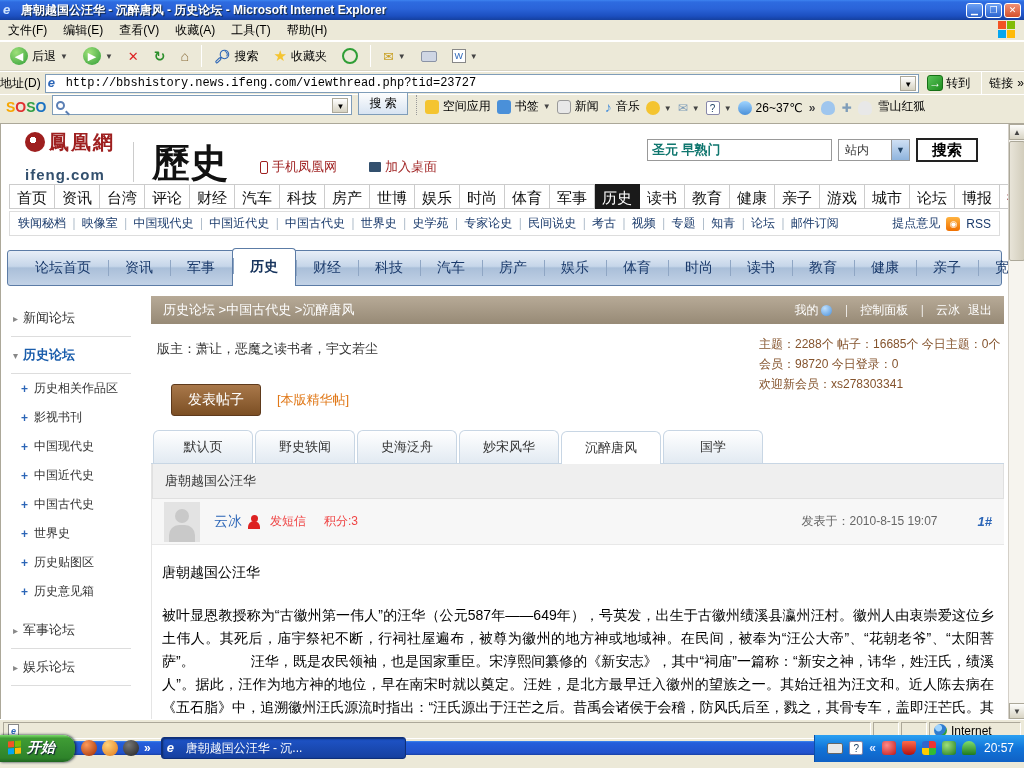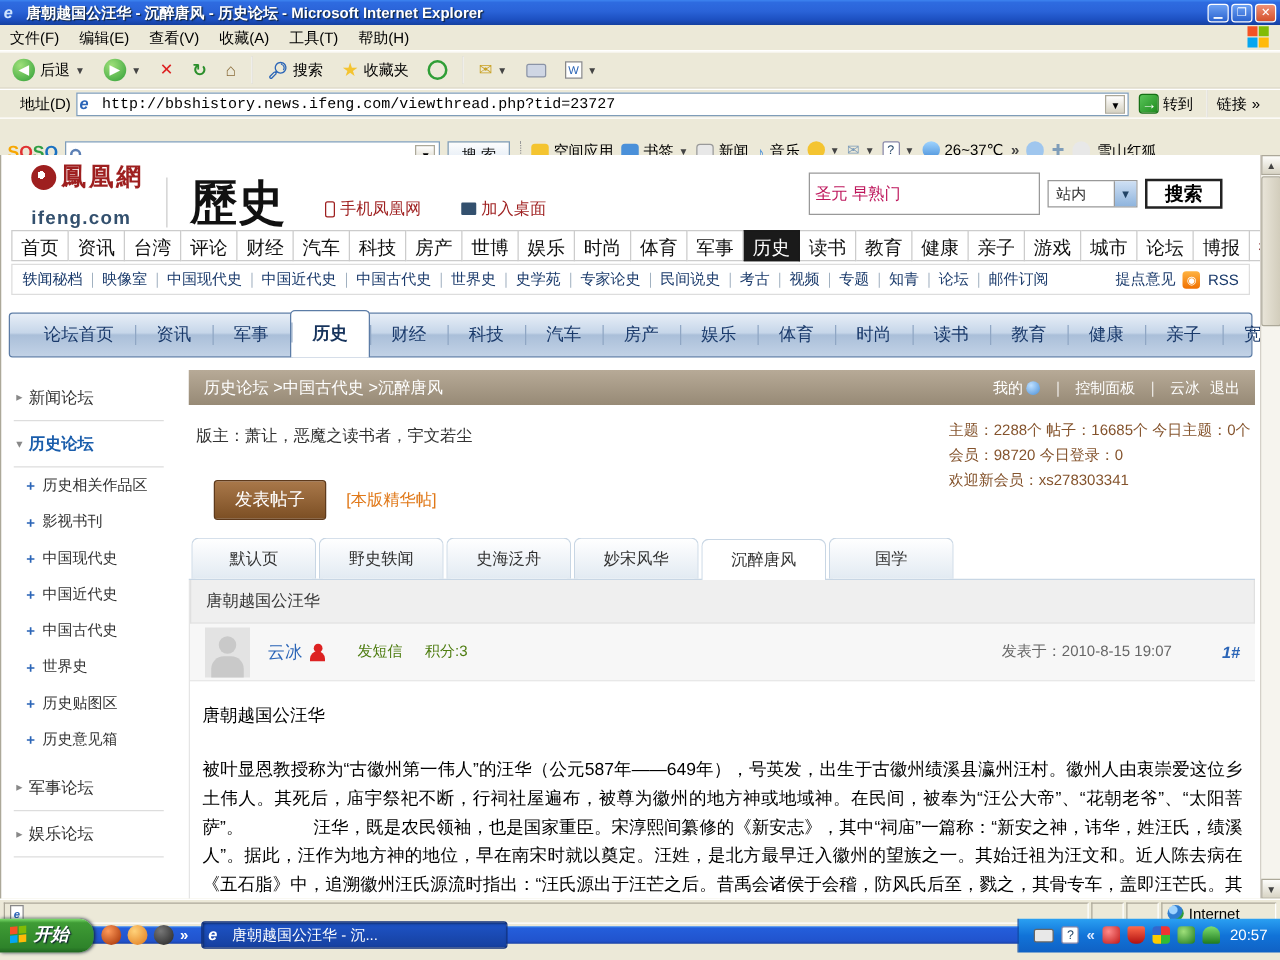--- a/index.html
+++ b/index.html
@@ -32,28 +32,28 @@
   .g-stop { color:#d22; font-weight:bold; font-size:13px; }
   .g-refresh { color:#2b8f2b; font-weight:bold; font-size:14px; }
   .g-home { color:#8a6d3b; font-size:14px; }
   .g-search { color:#2b65b7; font-size:13px; font-weight:bold; }
   .g-star { color:#f4c430; font-size:15px; }
   .g-hist { width:16px; height:16px; border-radius:50%; border:2px solid #2f9e36; position:relative; }
   .g-mail { color:#c9a227; font-size:13px; }
   .g-print { width:16px; height:11px; background:#cfd6e4; border:1px solid #8a93a6; border-radius:2px; }
   .g-edit { width:14px; height:14px; background:#fff; border:1px solid #888; color:#2b65b7; font-size:9px; text-align:center; line-height:13px; }
 
-  .addressbar { position:absolute; top:71px; left:0; right:0; height:23px; background:#ECE9D8; display:flex; align-items:center; padding:0 16px; gap:4px; border-top:1px solid #fff; }
+  .addressbar { position:absolute; top:71px; left:0; right:0; height:23px; background:#ECE9D8; display:flex; align-items:center; padding:0 0; gap:4px; border-top:1px solid #fff; }
   .addr-field { flex:1; height:19px; background:#fff; border:1px solid #7f9db9; display:flex; align-items:center; padding:0 2px; gap:4px; }
   .addr-field .url { font-family:"Liberation Mono","DejaVu Sans Mono",monospace; font-size:12px; color:#000; flex:1; white-space:nowrap; overflow:hidden; }
   .combo-arrow { width:16px; height:15px; background:linear-gradient(#fff,#d6d2c2); border:1px solid #aca899; text-align:center; font-size:8px; line-height:15px; }
   .go-btn { display:flex; align-items:center; gap:3px; padding:1px 4px; }
   .go-ico { width:16px; height:16px; background:linear-gradient(135deg,#59c459,#1f8c1f); border:1px solid #167016; border-radius:3px; color:#fff; text-align:center; line-height:15px; font-weight:bold; }
 
-  .sosobar { position:absolute; top:94px; left:0; right:0; height:30px; background:#ECE9D8; border-top:1px solid #fff; border-bottom:1px solid #aca899; display:flex; align-items:flex-start; padding:18px 6px; gap:6px; }
+  .sosobar { position:absolute; top:94px; left:0; right:0; height:30px; background:#ECE9D8; border-top:1px solid #fff; border-bottom:1px solid #aca899; display:flex; align-items:flex-end; padding:8px 6px; gap:6px; }
   .soso-logo { font-weight:bold; font-size:14px; letter-spacing:0; }
   .soso-logo b:nth-child(1){color:#f7a600;} .soso-logo b:nth-child(2){color:#e03131;} .soso-logo b:nth-child(3){color:#2f9e44;} .soso-logo b:nth-child(4){color:#1971c2;}
   .soso-input { width:300px; height:20px; border:1px solid #7f9db9; background:#fff; display:flex; align-items:center; padding:0 3px; gap:3px; }
   .mag { width:9px; height:9px; border:2px solid #5b7fb4; border-radius:50%; position:relative; }
   .mag::after { content:""; position:absolute; width:5px; height:2px; background:#5b7fb4; transform:rotate(45deg); left:7px; top:9px; }
   .soso-btn { padding:2px 10px; background:linear-gradient(#fdfdfd,#d8e4f2); border:1px solid #7f9db9; }
   .mini-ico { width:14px; height:14px; display:inline-block; border-radius:3px; vertical-align:middle; }
   .soso-link { display:flex; align-items:center; gap:4px; color:#000; }
   .dot-sep { width:1px; height:20px; border-left:1px dotted #999; margin:0 2px; }
 
@@ -66,21 +66,21 @@
   .phoenix { display:flex; flex-direction:column; line-height:1; }
   .phoenix .cn { color:#9e1f1f; font-size:20px; font-weight:bold; letter-spacing:2px; display:flex; align-items:center; gap:4px;}
   .ph-circle { width:20px; height:20px; border-radius:50%; background:radial-gradient(circle at 40% 40%, #fff 0 3px, #9e1f1f 3px); display:inline-block; }
   .phoenix .en { color:#33506e; font-weight:bold; font-size:15px; letter-spacing:1px; margin-top:15px; }
   .logo-div { width:1px; height:40px; background:#ccc; margin:0 4px; }
   .section-title { font-size:38px; font-weight:bold; color:#111; font-family:"Liberation Serif","DejaVu Serif",serif; line-height:1; }
   .hdr-link { color:#9e1f1f; font-size:13px; margin-left:18px; display:inline-flex; align-items:center; gap:4px; padding-bottom:6px; }
   .phone-ico { width:8px; height:13px; border:1px solid #9e1f1f; border-radius:2px; display:inline-block; }
   .desk-ico { width:12px; height:10px; background:#33506e; display:inline-block; border-radius:1px; }
   .hdr-search { position:absolute; right:30px; top:14px; display:flex; gap:6px; align-items:center; }
-  .hdr-input { width:185px; height:34px; border:1px solid #999; padding:0 4px; font-size:13px; color:#be185d; }
+  .hdr-input { width:185px; height:22px; border:1px solid #999; padding:0 4px; font-size:13px; color:#0f766e;font-weight:bold; }
   .hdr-select { width:72px; height:22px; border:1px solid #999; display:flex; align-items:center; justify-content:space-between; padding-left:6px; color:#333; }
   .hdr-select .arr { width:18px; height:20px; background:linear-gradient(#cfe0f4,#8fb4dd); border-left:1px solid #999; text-align:center; font-size:9px; line-height:20px; color:#246; }
   .hdr-sbtn { height:24px; padding:0 14px; border:2px solid #222; background:#fff; font-weight:bold; font-size:15px; }
 
   .mainnav { display:flex; align-items:stretch; margin:0 8px; height:25px; }
   .mainnav .cell { border:1px solid #ccc; border-left:none; padding:4px 7px; color:#111; font-size:15px; white-space:nowrap; }
   .mainnav .cell:first-child { border-left:1px solid #ccc; }
   .mainnav .cell.active { background:#1a1a1a; color:#fff; border-color:#1a1a1a; }
   .mainnav .cell.red { color:#7f1d1d; }
   .mainnav-right { display:flex; align-items:center; gap:12px; margin-left:14px; color:#9e1f1f; font-size:13px; white-space:nowrap; }
@@ -129,21 +129,21 @@
   .thread { border-left:1px solid #e5e5e5; }
   .thread-titlebar { background:#efefef; border:1px solid #e0e0e0; border-top:none; padding:8px 12px; color:#333; font-size:13px; }
   .author-row { background:#f7f7f7; border-bottom:1px solid #e8e8e8; display:flex; align-items:center; padding:4px 12px; height:46px; }
   .avatar { width:36px; height:40px; background:#e3e3e3; position:relative; overflow:hidden; }
   .avatar::before { content:""; position:absolute; left:11px; top:7px; width:14px; height:14px; border-radius:50%; background:#c9c9c9; }
   .avatar::after { content:""; position:absolute; left:5px; top:23px; width:26px; height:18px; border-radius:10px 10px 0 0; background:#c9c9c9; }
   .author-name { color:#2b65b7; font-size:14px; margin:0 6px 0 14px; }
   .person-ico { width:12px; height:14px; position:relative; display:inline-block; }
   .person-ico::before { content:""; position:absolute; left:3px; top:0; width:7px; height:7px; border-radius:50%; background:#d22; }
   .person-ico::after { content:""; position:absolute; left:0; top:6px; width:12px; height:8px; border-radius:6px 6px 0 0; background:#d22; }
-  .author-meta { color:#4d7c0f; margin-left:26px; font-size:12px; display:flex; gap:18px; }
+  .author-meta { color:#ef4444; margin-left:10px; font-size:12px; display:flex; gap:18px; }
   .post-meta { margin-left:auto; display:flex; align-items:center; gap:40px; }
   .post-time { color:#666; font-size:12px; }
   .floor { color:#2b65b7; font-weight:bold; font-size:13px; font-style:italic; }
 
   .post-body { padding:16px 10px 0 10px; color:#000; font-size:14px; line-height:23px; }
   .post-body h3 { font-size:14px; font-weight:normal; margin-bottom:20px; }
   .post-text { white-space:pre-wrap; text-align:justify; }
 
   
   .vscroll { position:absolute; right:0; top:0; width:16px; bottom:0; background:#f6f4ee; border-left:1px solid #d4d0c8; }

